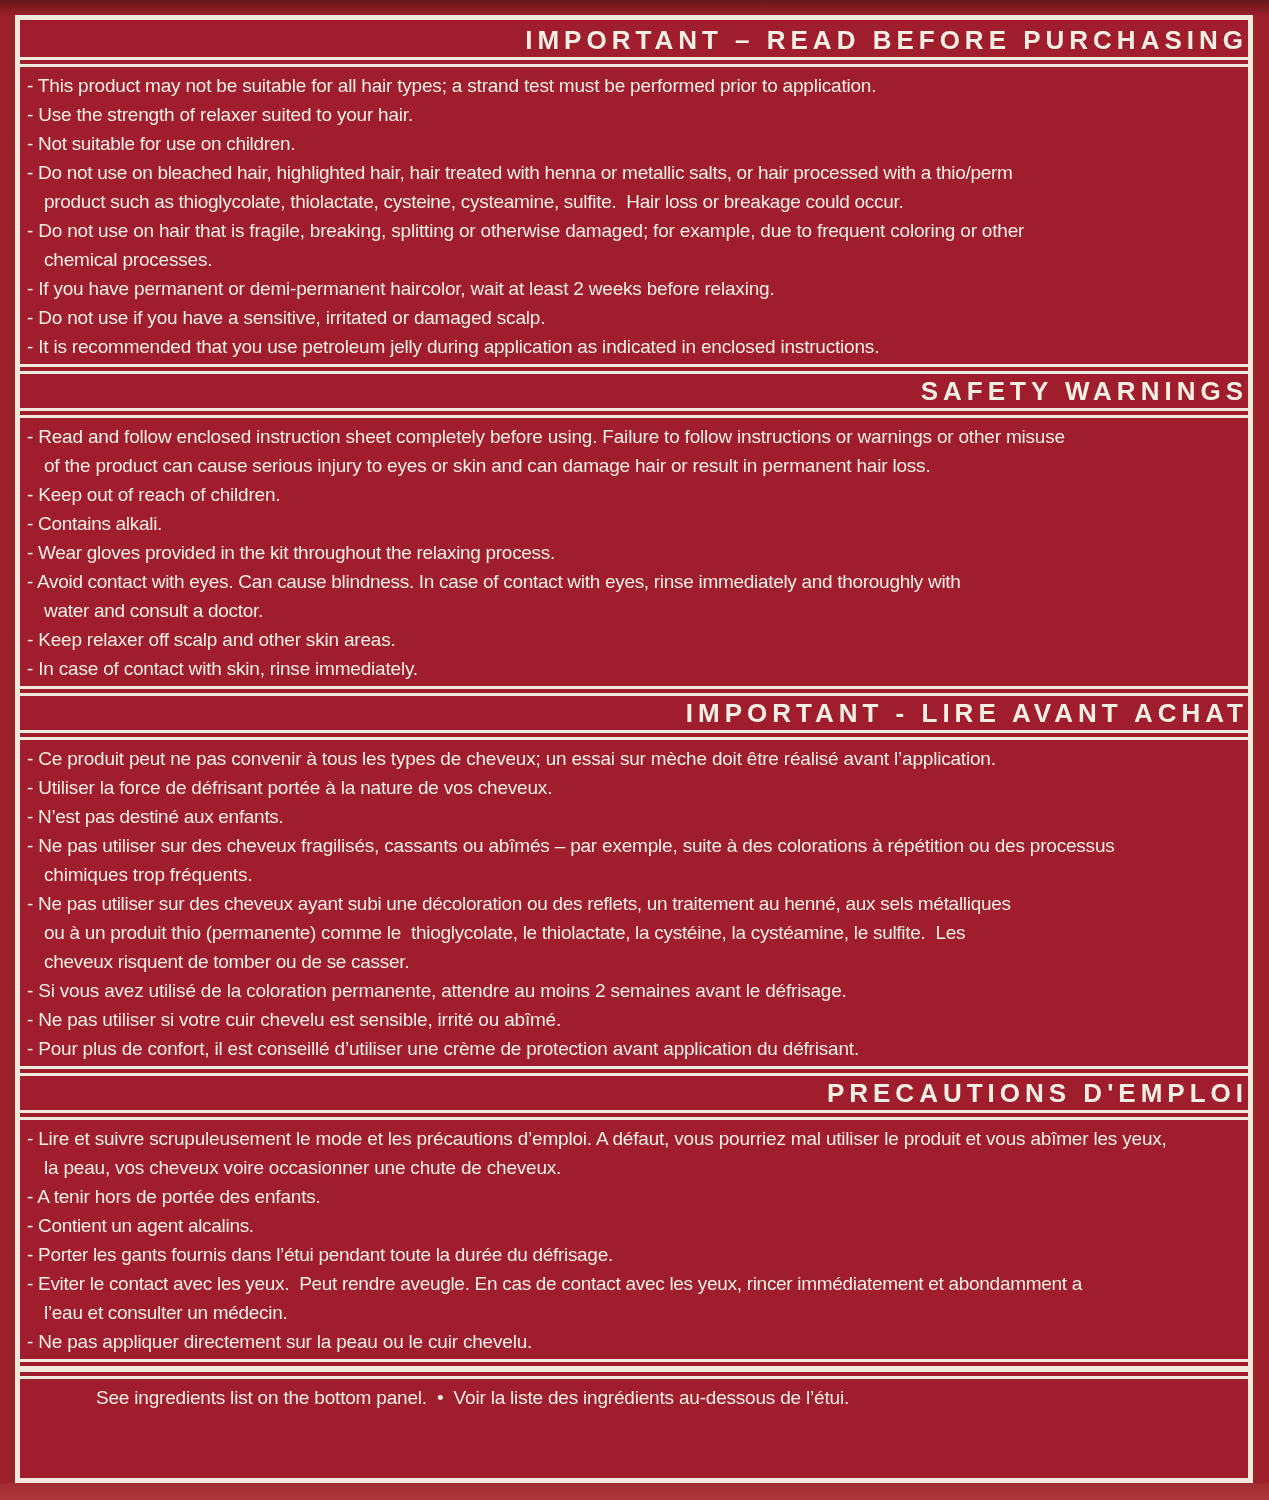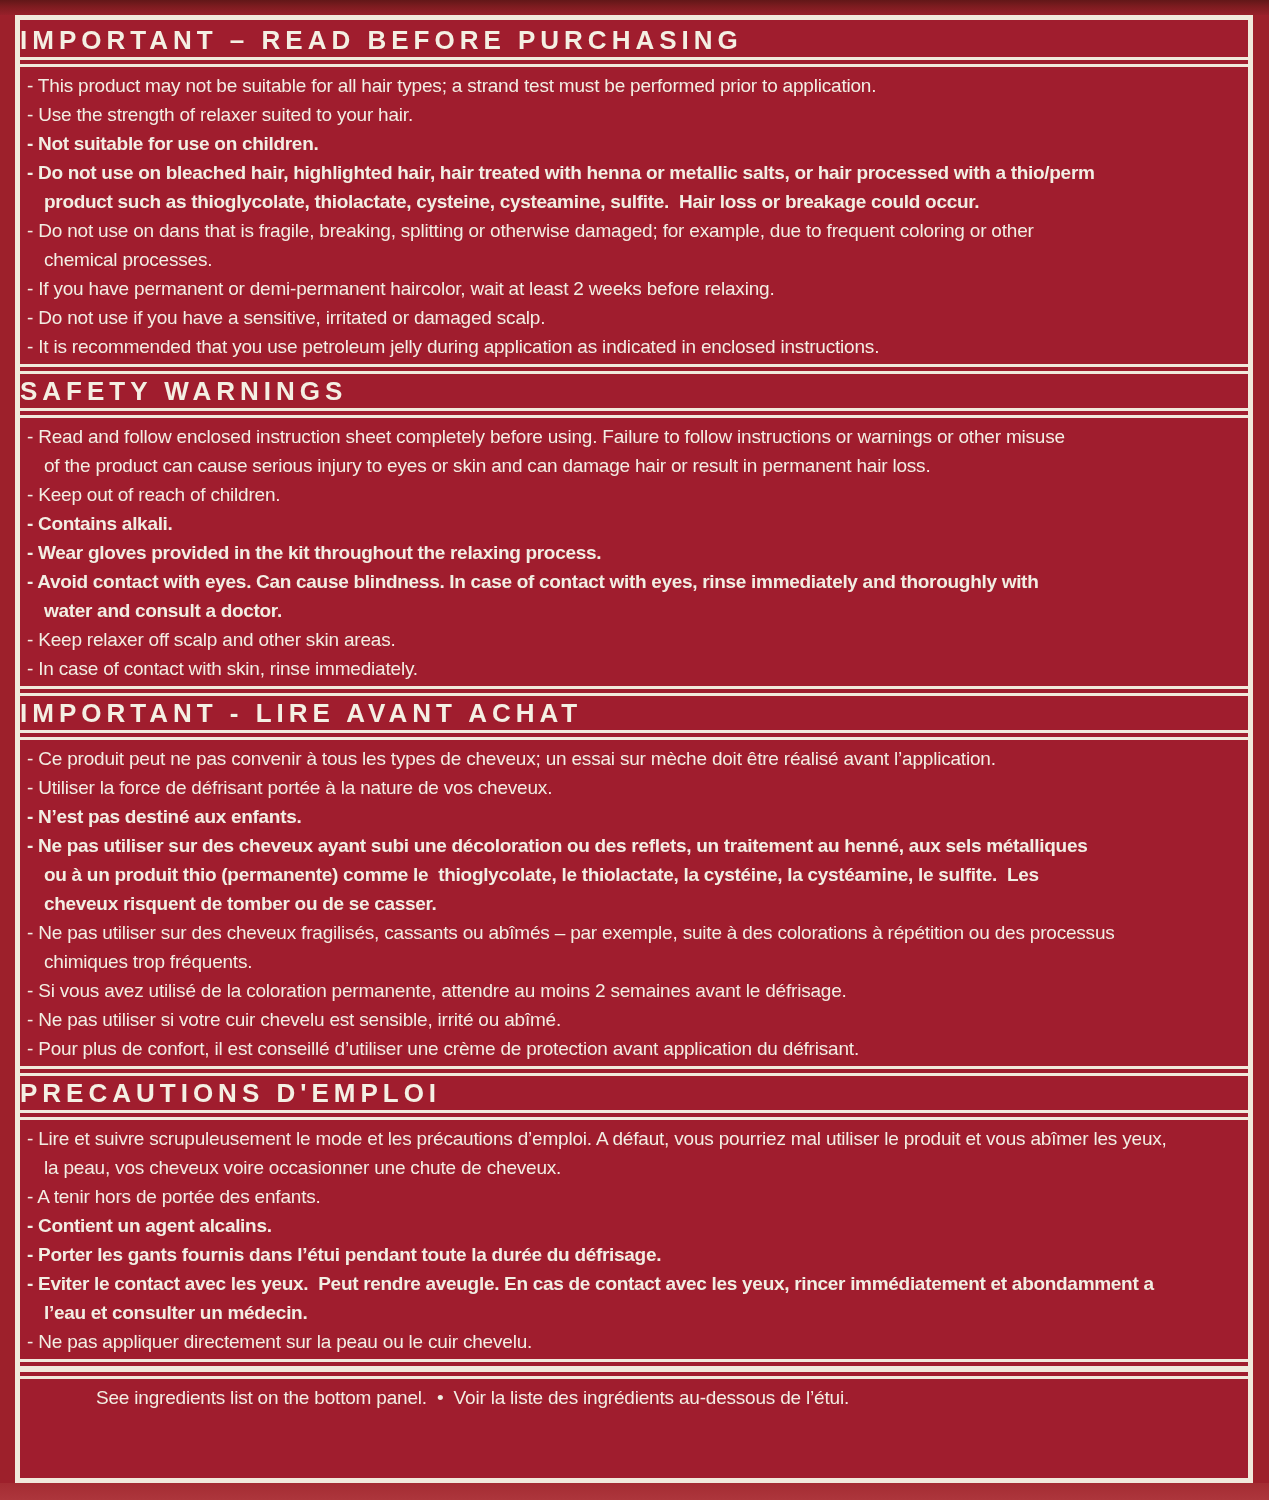--- a/index.html
+++ b/index.html
@@ -20,21 +20,21 @@
   }
   .frame {
     position:absolute; left:15px; top:15px;
     width:1228px; height:1458px;
     border:5px solid #f1e9dc;
     background:#a01d2e;
     overflow:hidden;
   }
   .section-header {
     height:34px; line-height:34px;
-    text-align:left;
+    text-align:right;
     color:#f4efe3;
     font-weight:bold;
     font-size:26px;
     letter-spacing:5px;
     white-space:nowrap;
   }
   .section-header.first { margin-top:3px; }
   .section-divider {
     height:4px;
     border-top:3px solid #f1e9dc;
@@ -46,40 +46,40 @@
   }
   .item {
     color:#f2eee3;
     font-size:19px;
     line-height:29px;
     letter-spacing:-0.2px;
     white-space:pre-wrap;
     padding-left:24px;
     text-indent:-17px;
   }
-  .item.bold { font-weight:bold; letter-spacing:-0.3px; }
+  .item.bold { font-weight:normal; letter-spacing:-0.3px; }
   .item.no-dash { padding-left:76px; text-indent:0; }
 </style>
 </head>
 <body>
 
 <div>
   <div class="box-top-edge"></div>
   <div class="box-bottom-edge"></div>
   <div class="frame">
     <div id="sections-root">
         <div class="section-header first">IMPORTANT – READ BEFORE PURCHASING</div>
         <div class="section-divider"></div>
         <div class="section-body">
           <div class="item">- This product may not be suitable for all hair types; a strand test must be performed prior to application.</div>
           <div class="item">- Use the strength of relaxer suited to your hair.</div>
           <div class="item bold">- Not suitable for use on children.</div>
           <div class="item bold">- Do not use on bleached hair, highlighted hair, hair treated with henna or metallic salts, or hair processed with a thio/perm
 product such as thioglycolate, thiolactate, cysteine, cysteamine, sulfite.  Hair loss or breakage could occur.</div>
-          <div class="item">- Do not use on dans that is fragile, breaking, splitting or otherwise damaged; for example, due to frequent coloring or other
+          <div class="item">- Do not use on hair that is fragile, breaking, splitting or otherwise damaged; for example, due to frequent coloring or other
 chemical processes.</div>
           <div class="item">- If you have permanent or demi-permanent haircolor, wait at least 2 weeks before relaxing.</div>
           <div class="item">- Do not use if you have a sensitive, irritated or damaged scalp.</div>
           <div class="item">- It is recommended that you use petroleum jelly during application as indicated in enclosed instructions.</div>
         </div>
         <div class="section-divider"></div>
         <div class="section-header">SAFETY WARNINGS</div>
         <div class="section-divider"></div>
         <div class="section-body">
           <div class="item">- Read and follow enclosed instruction sheet completely before using. Failure to follow instructions or warnings or other misuse
@@ -92,25 +92,25 @@
           <div class="item">- Keep relaxer off scalp and other skin areas.</div>
           <div class="item">- In case of contact with skin, rinse immediately.</div>
         </div>
         <div class="section-divider"></div>
         <div class="section-header">IMPORTANT - LIRE AVANT ACHAT</div>
         <div class="section-divider"></div>
         <div class="section-body">
           <div class="item">- Ce produit peut ne pas convenir à tous les types de cheveux; un essai sur mèche doit être réalisé avant l’application.</div>
           <div class="item">- Utiliser la force de défrisant portée à la nature de vos cheveux.</div>
           <div class="item bold">- N’est pas destiné aux enfants.</div>
+          <div class="item">- Ne pas utiliser sur des cheveux fragilisés, cassants ou abîmés – par exemple, suite à des colorations à répétition ou des processus
+chimiques trop fréquents.</div>
           <div class="item bold">- Ne pas utiliser sur des cheveux ayant subi une décoloration ou des reflets, un traitement au henné, aux sels métalliques
 ou à un produit thio (permanente) comme le  thioglycolate, le thiolactate, la cystéine, la cystéamine, le sulfite.  Les
 cheveux risquent de tomber ou de se casser.</div>
-          <div class="item">- Ne pas utiliser sur des cheveux fragilisés, cassants ou abîmés – par exemple, suite à des colorations à répétition ou des processus
-chimiques trop fréquents.</div>
           <div class="item">- Si vous avez utilisé de la coloration permanente, attendre au moins 2 semaines avant le défrisage.</div>
           <div class="item">- Ne pas utiliser si votre cuir chevelu est sensible, irrité ou abîmé.</div>
           <div class="item">- Pour plus de confort, il est conseillé d’utiliser une crème de protection avant application du défrisant.</div>
         </div>
         <div class="section-divider"></div>
         <div class="section-header">PRECAUTIONS D'EMPLOI</div>
         <div class="section-divider"></div>
         <div class="section-body">
           <div class="item">- Lire et suivre scrupuleusement le mode et les précautions d’emploi. A défaut, vous pourriez mal utiliser le produit et vous abîmer les yeux,
 la peau, vos cheveux voire occasionner une chute de cheveux.</div>

